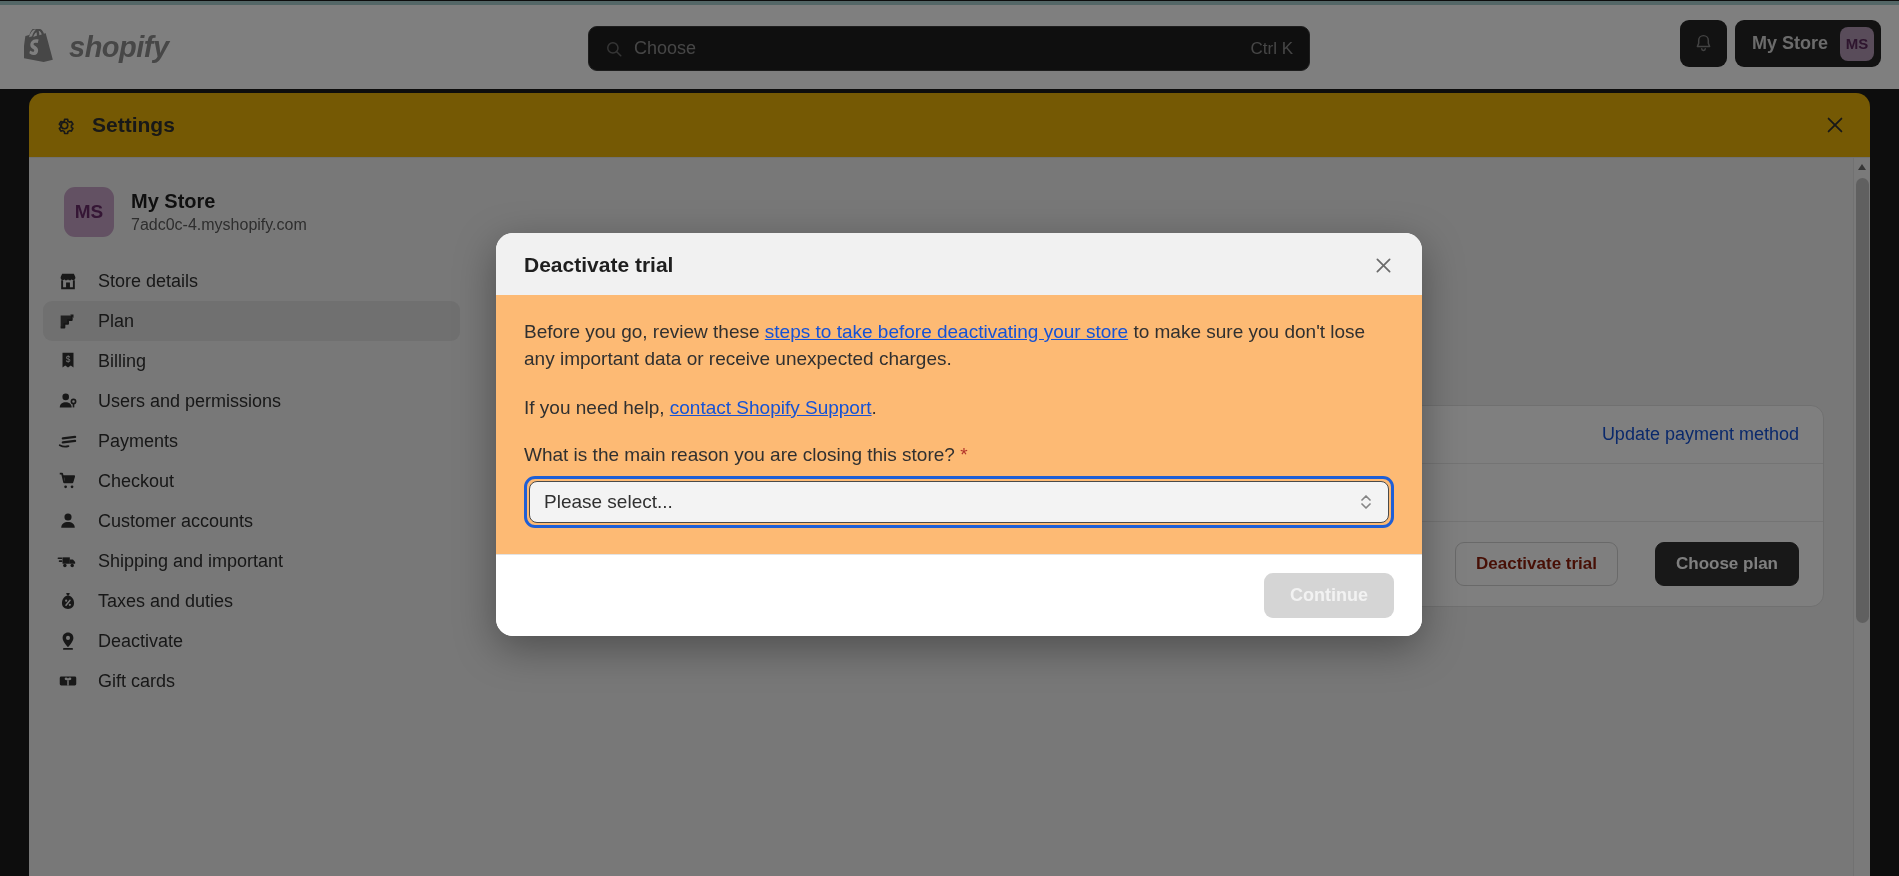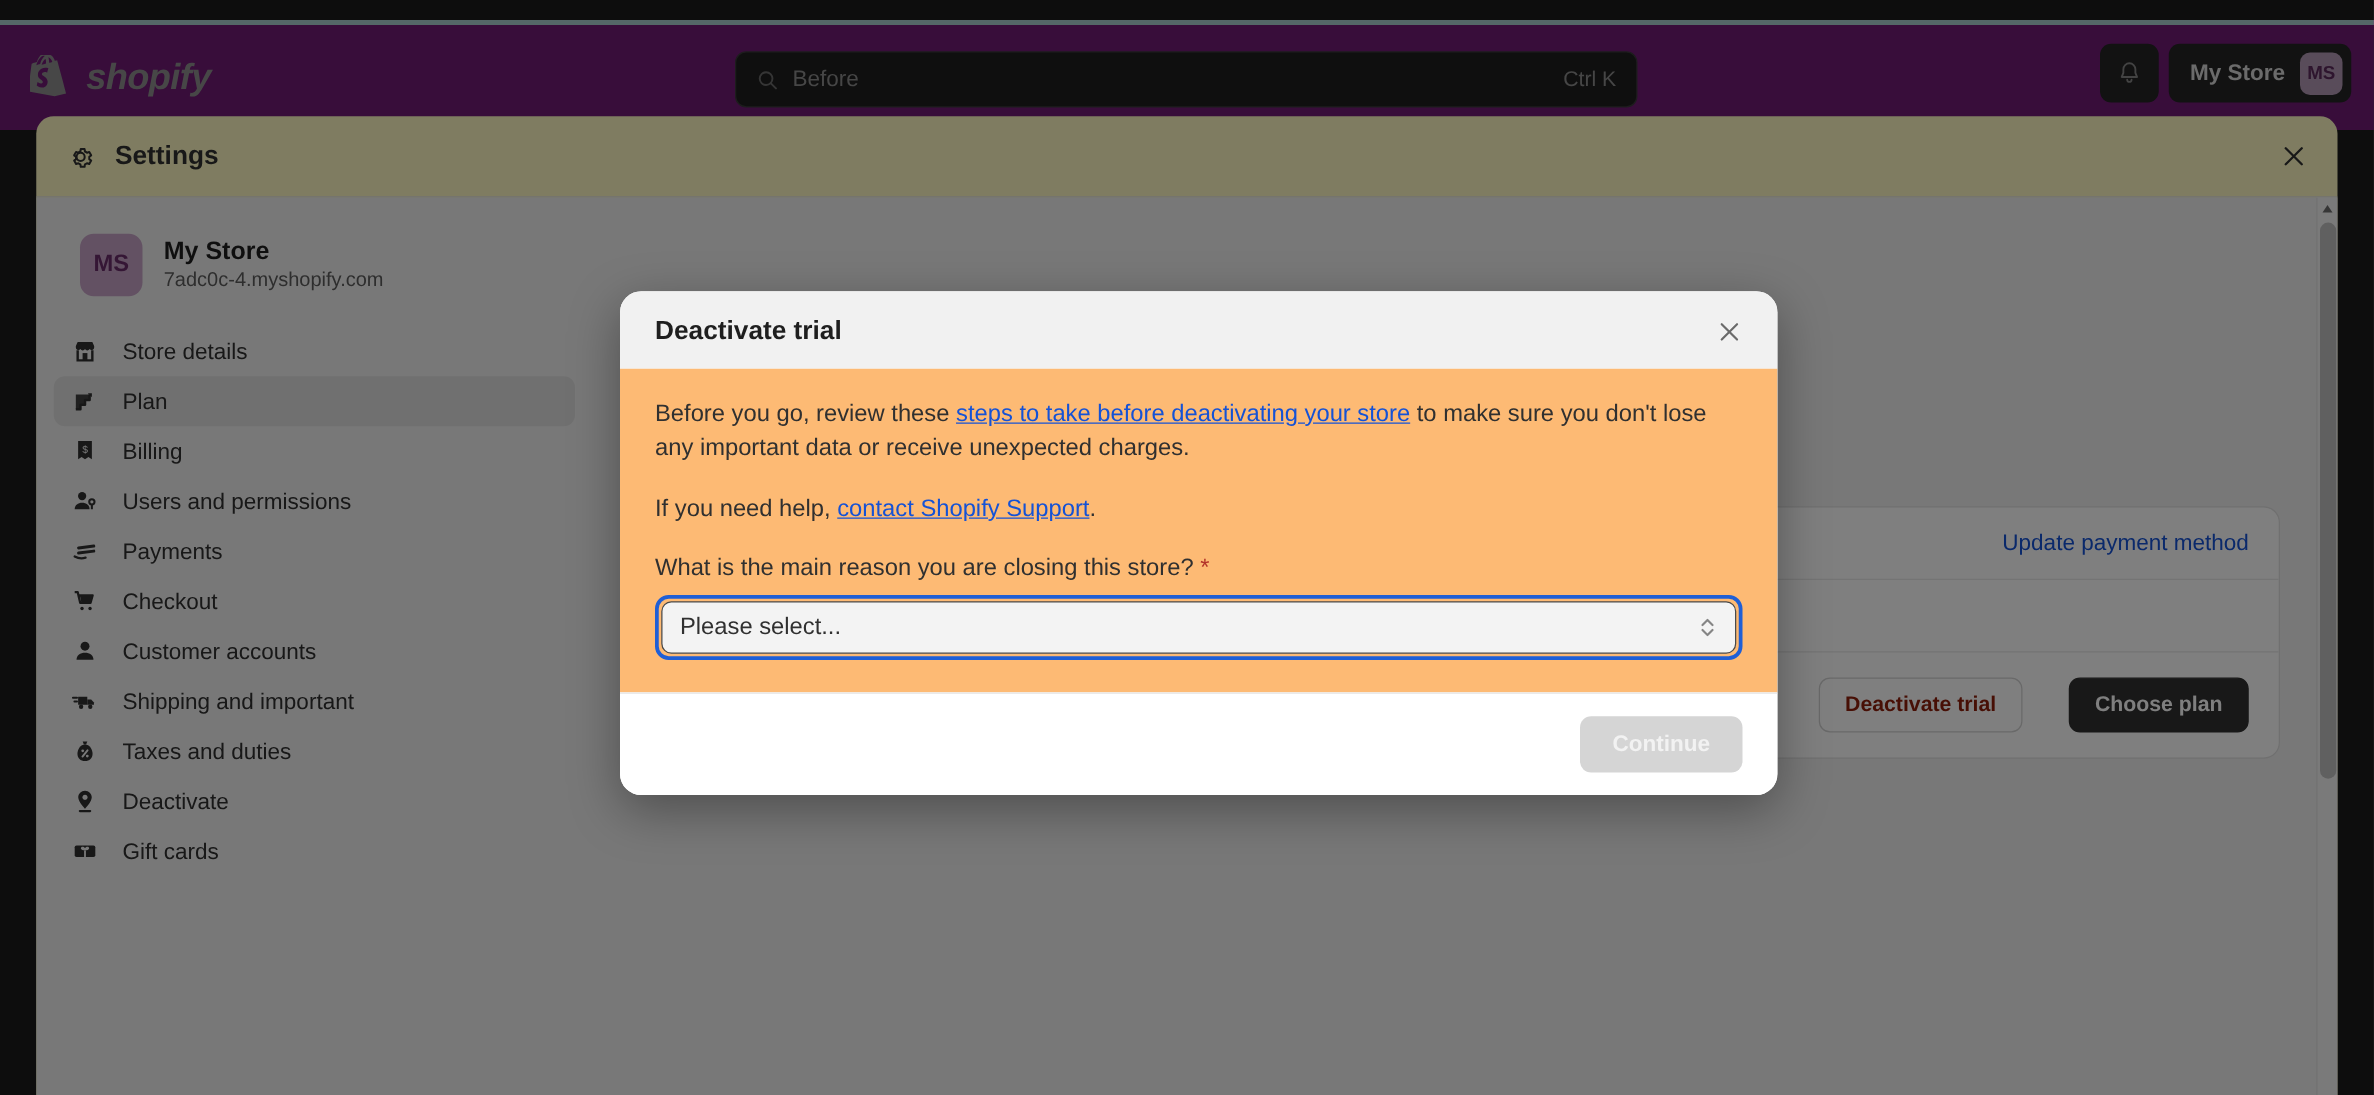--- a/index.html
+++ b/index.html
@@ -6,22 +6,22 @@
   html, body {
     width: 1899px; height: 876px;
     overflow: hidden;
     font-family: "Liberation Sans", sans-serif;
     background: #1a1a1a;
   }
   #root { position: relative; width: 1899px; height: 876px; }
 
   
   .topbar {
-    position: absolute; top: 16px; left: 0; width: 1899px; height: 88px;
-    background: #701a75;
+    position: absolute; top: 1px; left: 0; width: 1899px; height: 88px;
+    background: #ffffff;
     border-top: 4px solid #a9cfcf;
     display: flex; align-items: center;
   }
   .brand { display: flex; align-items: center; gap: 11px; margin-left: 24px; }
   .brand-logo { width: 34px; height: 36px; display: block; }
   .brand-word {
     color: #8f8f8f; font-size: 29px; font-style: italic; font-weight: 700;
     letter-spacing: -0.5px;
   }
   .searchwrap {
@@ -49,21 +49,21 @@
   .store-chip-name { color: #d6d6d6; font-size: 18px; font-weight: 600; }
   .avatar-sm {
     width: 34px; height: 34px; border-radius: 8px; background: #b298b4;
     color: #5c2a5c; font-size: 15px; font-weight: 600;
     display: flex; align-items: center; justify-content: center;
   }
 
   
   .settings-win {
     position: absolute; left: 29px; top: 93px; width: 1841px; height: 783px;
-    background: #fef9c3; border-radius: 14px 14px 0 0; overflow: hidden;
+    background: #eab308; border-radius: 14px 14px 0 0; overflow: hidden;
   }
   .settings-head {
     height: 65px; border-bottom: 1px solid #e3e3e3;
     display: flex; align-items: center; padding: 0 24px;
   }
   .gear-ico { width: 23px; height: 23px; margin-right: 16px; }
   .settings-title { font-size: 21px; font-weight: 600; color: #303030; flex: 1; }
   .close-x { width: 22px; height: 22px; cursor: pointer; }
 
   .settings-body { display: flex; height: 718px; background: #f1f1f1; }
@@ -177,21 +177,21 @@
       </svg>
       <span class="brand-word">shopify</span>
     </div>
 
     <div class="searchwrap">
       <div class="searchbox">
         <svg class="search-ico" viewBox="0 0 24 24">
           <circle cx="10.5" cy="10.5" r="6.8" fill="none" stroke="#9a9a9a" stroke-width="2"></circle>
           <line x1="15.6" y1="15.6" x2="21" y2="21" stroke="#9a9a9a" stroke-width="2" stroke-linecap="round"></line>
         </svg>
-        <span class="search-ph">Before</span>
+        <span class="search-ph">Choose</span>
         <span class="search-kbd">Ctrl K</span>
       </div>
     </div>
 
     <div class="topright">
       <div class="bell-btn">
         <svg class="bell-ico" viewBox="0 0 24 24">
           <path d="M12 3a5.5 5.5 0 0 0-5.5 5.5v3.2L5 15.5h14l-1.5-3.8V8.5A5.5 5.5 0 0 0 12 3z" fill="none" stroke="#b0b0b0" stroke-width="1.7" stroke-linejoin="round"></path>
           <path d="M10 18a2 2 0 0 0 4 0" fill="none" stroke="#b0b0b0" stroke-width="1.7" stroke-linecap="round"></path>
         </svg>

